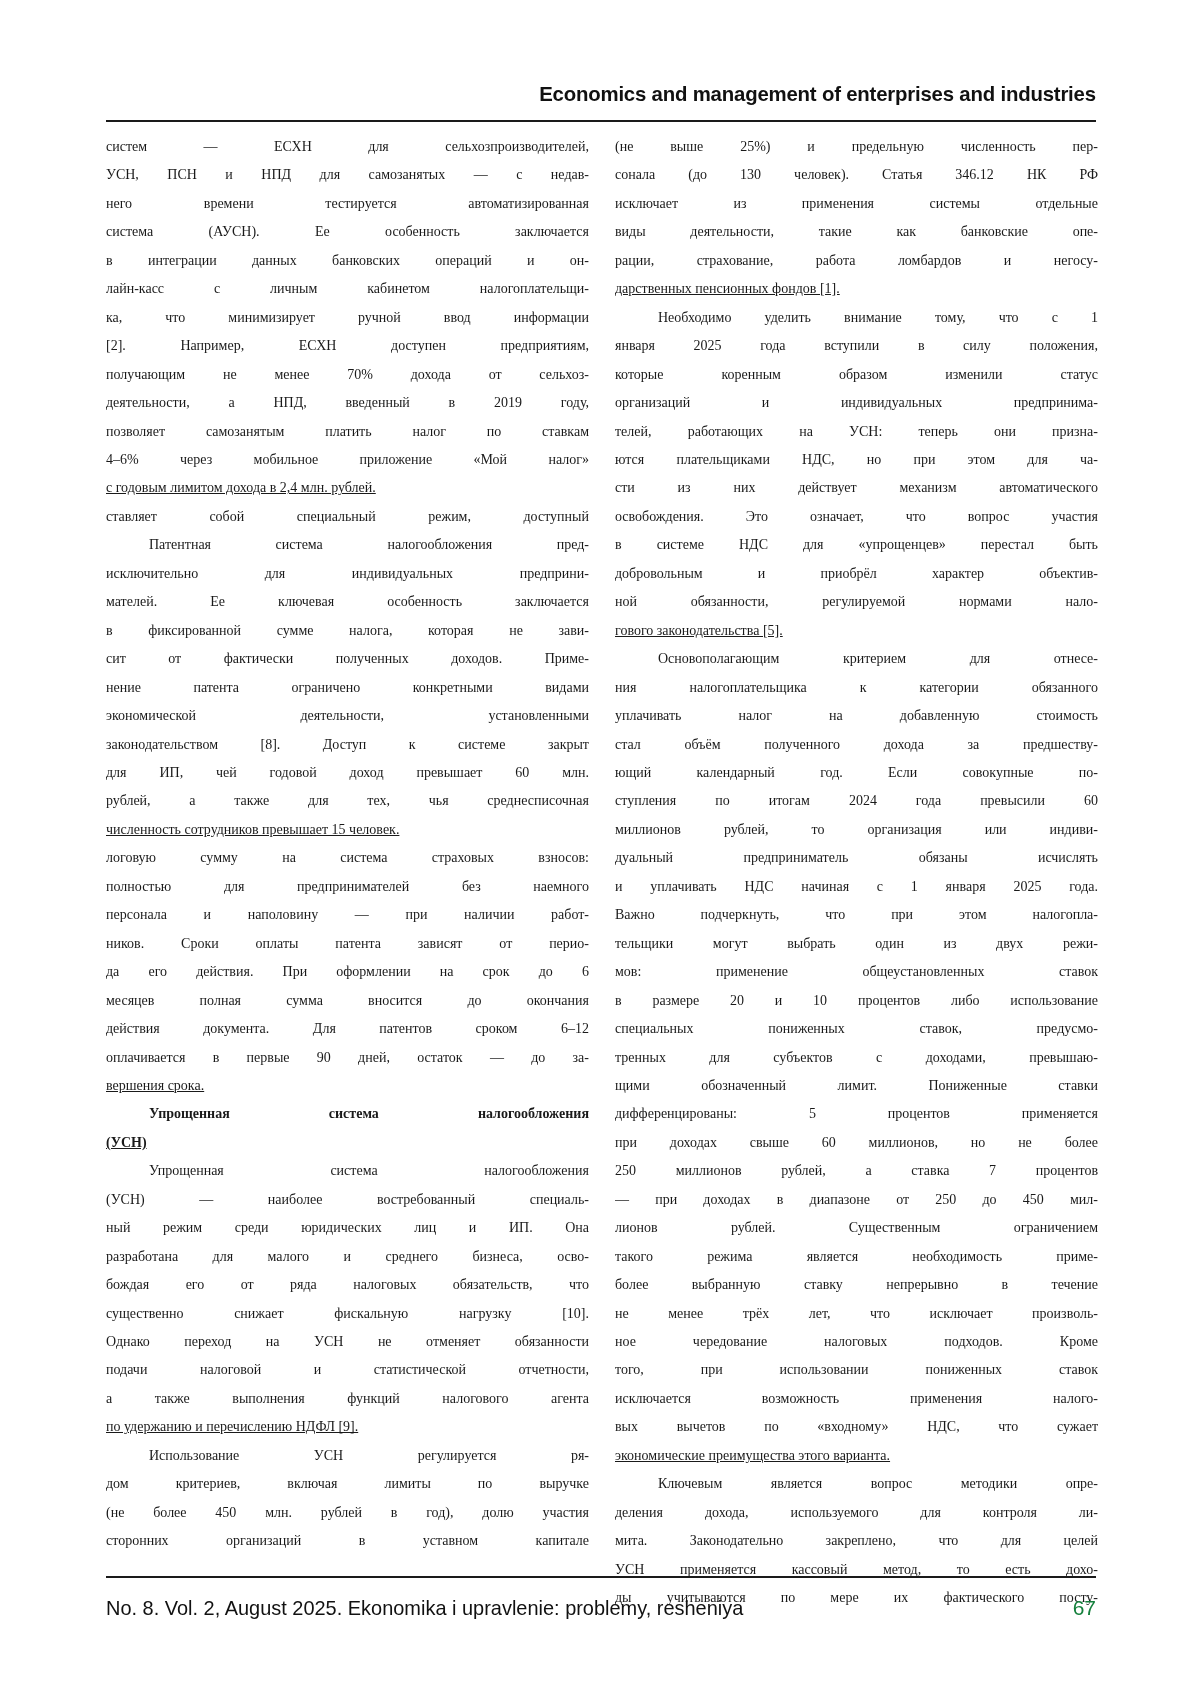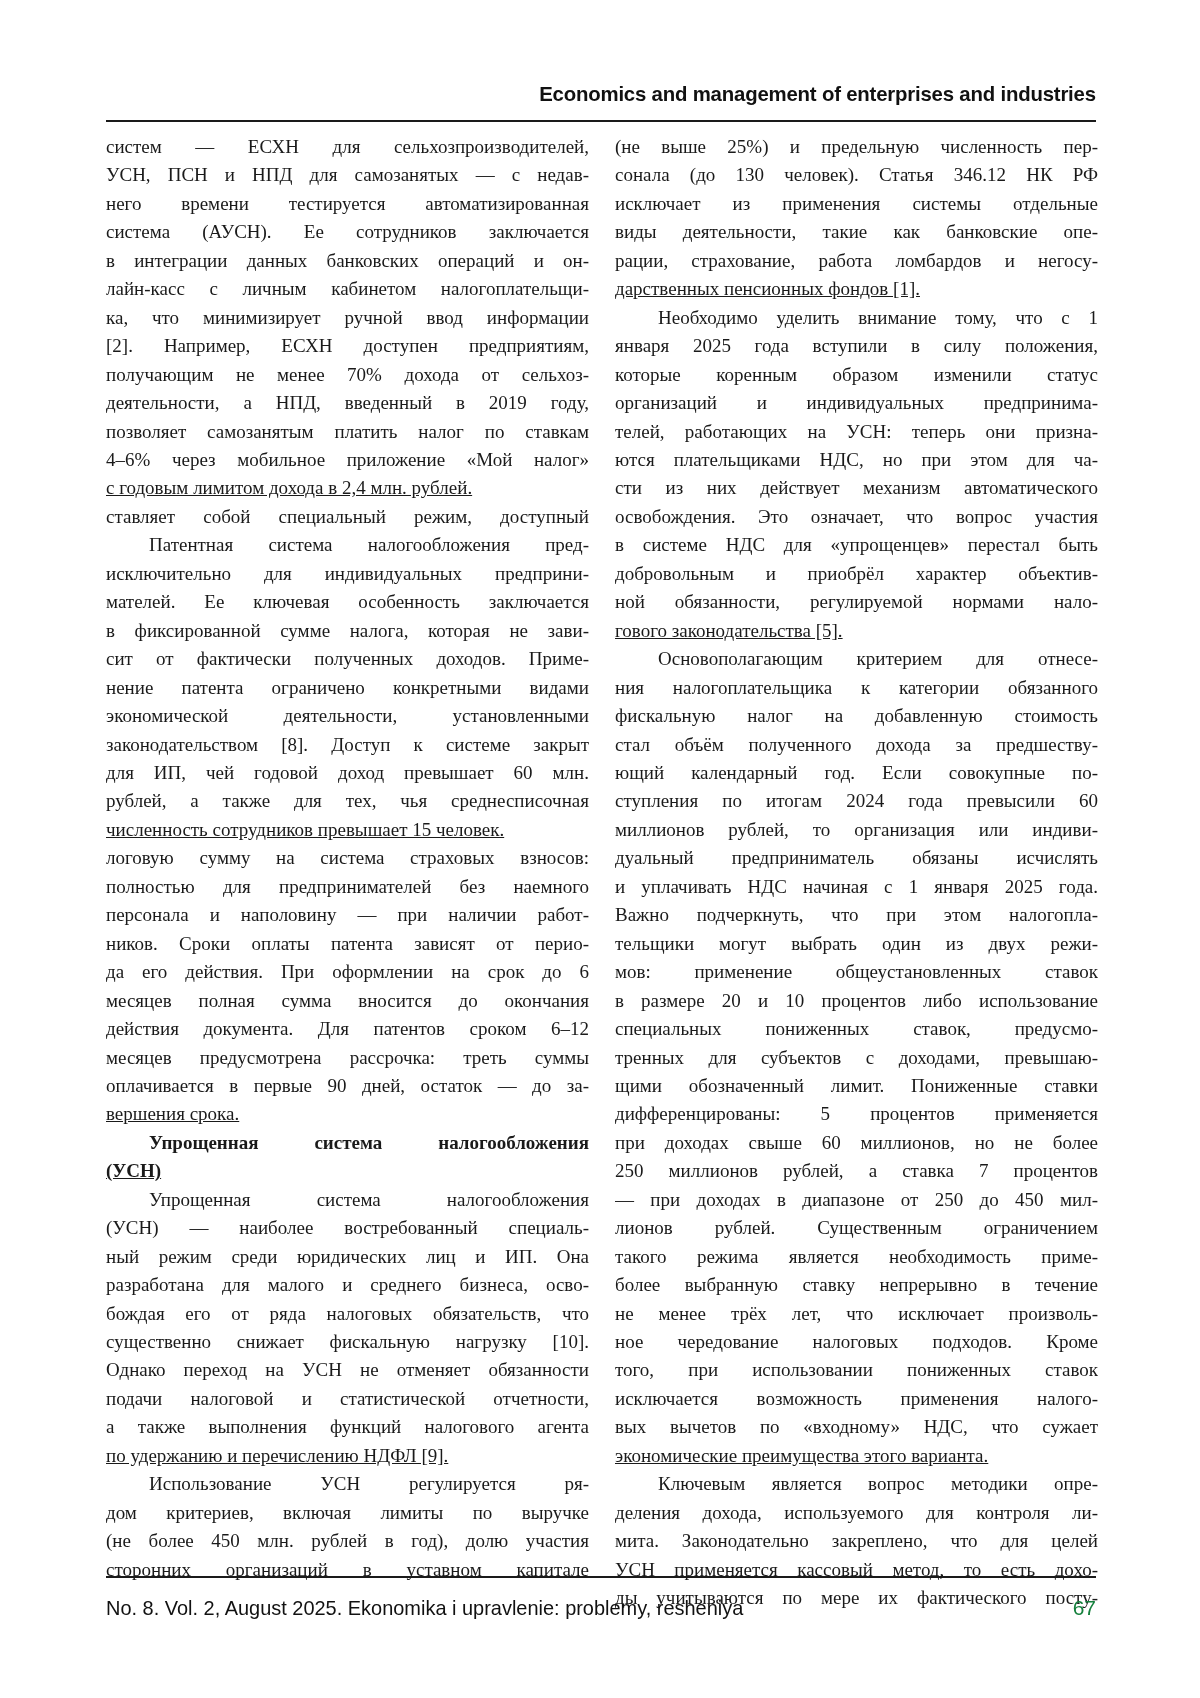--- a/index.html
+++ b/index.html
@@ -8,21 +8,21 @@
   .running-head {
     position: absolute; top: 82px; right: 0;
     font-family: "Liberation Sans", sans-serif; font-weight: bold;
     font-size: 21px; letter-spacing: -0.2px; color: #111;
     transform: scaleX(0.97); transform-origin: right center;
   }
   .rule-top { position: absolute; top: 120px; left: 0; width: 990px; height: 2px; background: #1a1a1a; }
   .rule-bottom { position: absolute; top: 1576px; left: 0; width: 990px; height: 2px; background: #1a1a1a; }
   .col {
     position: absolute; top: 133px; width: 483px;
-    font-family: "Liberation Serif", serif; font-size: 19px; line-height: 28.45px;
+    font-family: "Liberation Serif", serif; font-size: 14px; line-height: 28.45px;
     text-align: justify; hyphens: manual;
   }
   .col-left { left: 0; }
   .col-right { left: 509px; }
   .col p { margin: 0; text-indent: 0; }
   .col .line { display: block; text-align: justify; text-align-last: justify; white-space: nowrap; overflow: hidden; }
   .col .line.last { text-align-last: left; text-decoration: underline; }
   .col .line.ind { padding-left: 43px; }
   .heading { font-weight: bold; }
   .footer-left {
@@ -40,21 +40,21 @@
 
 <div class="page">
   <div class="running-head">Economics and management of enterprises and industries</div>
   <div class="rule-top"></div>
 
   <div class="col col-left">
     <p>
         <span class="line">систем — ЕСХН для сельхозпроизводителей,</span>
         <span class="line">УСН, ПСН и НПД для самозанятых — с недав-</span>
         <span class="line">него времени тестируется автоматизированная</span>
-        <span class="line">система (АУСН). Ее сотрудников заключается</span>
+        <span class="line">система (АУСН). Ее особенность заключается</span>
         <span class="line">в интеграции данных банковских операций и он-</span>
         <span class="line">лайн-касс с личным кабинетом налогоплательщи-</span>
         <span class="line">ка, что минимизирует ручной ввод информации</span>
         <span class="line">[2]. Например, ЕСХН доступен предприятиям,</span>
         <span class="line">получающим не менее 70% дохода от сельхоз-</span>
         <span class="line">деятельности, а НПД, введенный в 2019 году,</span>
         <span class="line">позволяет самозанятым платить налог по ставкам</span>
         <span class="line">4–6% через мобильное приложение «Мой налог»</span>
         <span class="line last">с годовым лимитом дохода в 2,4 млн. рублей.</span>
       </p>
@@ -73,21 +73,20 @@
         <span class="line last">численность сотрудников превышает 15 человек.</span>
       </p>
     <p>
         <span class="line">логовую сумму на система страховых взносов:</span>
         <span class="line">полностью для предпринимателей без наемного</span>
         <span class="line">персонала и наполовину — при наличии работ-</span>
         <span class="line">ников. Сроки оплаты патента зависят от перио-</span>
         <span class="line">да его действия. При оформлении на срок до 6</span>
         <span class="line">месяцев полная сумма вносится до окончания</span>
         <span class="line">действия документа. Для патентов сроком 6–12</span>
-        <span class="line">месяцев предусмотрена рассрочка: треть суммы</span>
         <span class="line">оплачивается в первые 90 дней, остаток — до за-</span>
         <span class="line last">вершения срока.</span>
       </p>
     <p class="heading">
         <span class="line ind">Упрощенная система налогообложения</span>
         <span class="line last">(УСН)</span>
       </p>
     <p>
         <span class="line ind">Упрощенная система налогообложения</span>
         <span class="line">(УСН) — наиболее востребованный специаль-</span>
@@ -127,21 +126,21 @@
         <span class="line">сти из них действует механизм автоматического</span>
         <span class="line">освобождения. Это означает, что вопрос участия</span>
         <span class="line">в системе НДС для «упрощенцев» перестал быть</span>
         <span class="line">добровольным и приобрёл характер объектив-</span>
         <span class="line">ной обязанности, регулируемой нормами нало-</span>
         <span class="line last">гового законодательства [5].</span>
       </p>
     <p>
         <span class="line ind">Основополагающим критерием для отнесе-</span>
         <span class="line">ния налогоплательщика к категории обязанного</span>
-        <span class="line">фискальную налог на добавленную стоимость</span>
+        <span class="line">уплачивать налог на добавленную стоимость</span>
         <span class="line">стал объём полученного дохода за предшеству-</span>
         <span class="line">ющий календарный год. Если совокупные по-</span>
         <span class="line">ступления по итогам 2024 года превысили 60</span>
         <span class="line">миллионов рублей, то организация или индиви-</span>
         <span class="line">дуальный предприниматель обязаны исчислять</span>
         <span class="line">и уплачивать НДС начиная с 1 января 2025 года.</span>
         <span class="line">Важно подчеркнуть, что при этом налогопла-</span>
         <span class="line">тельщики могут выбрать один из двух режи-</span>
         <span class="line">мов: применение общеустановленных ставок</span>
         <span class="line">в размере 20 и 10 процентов либо использование</span>

